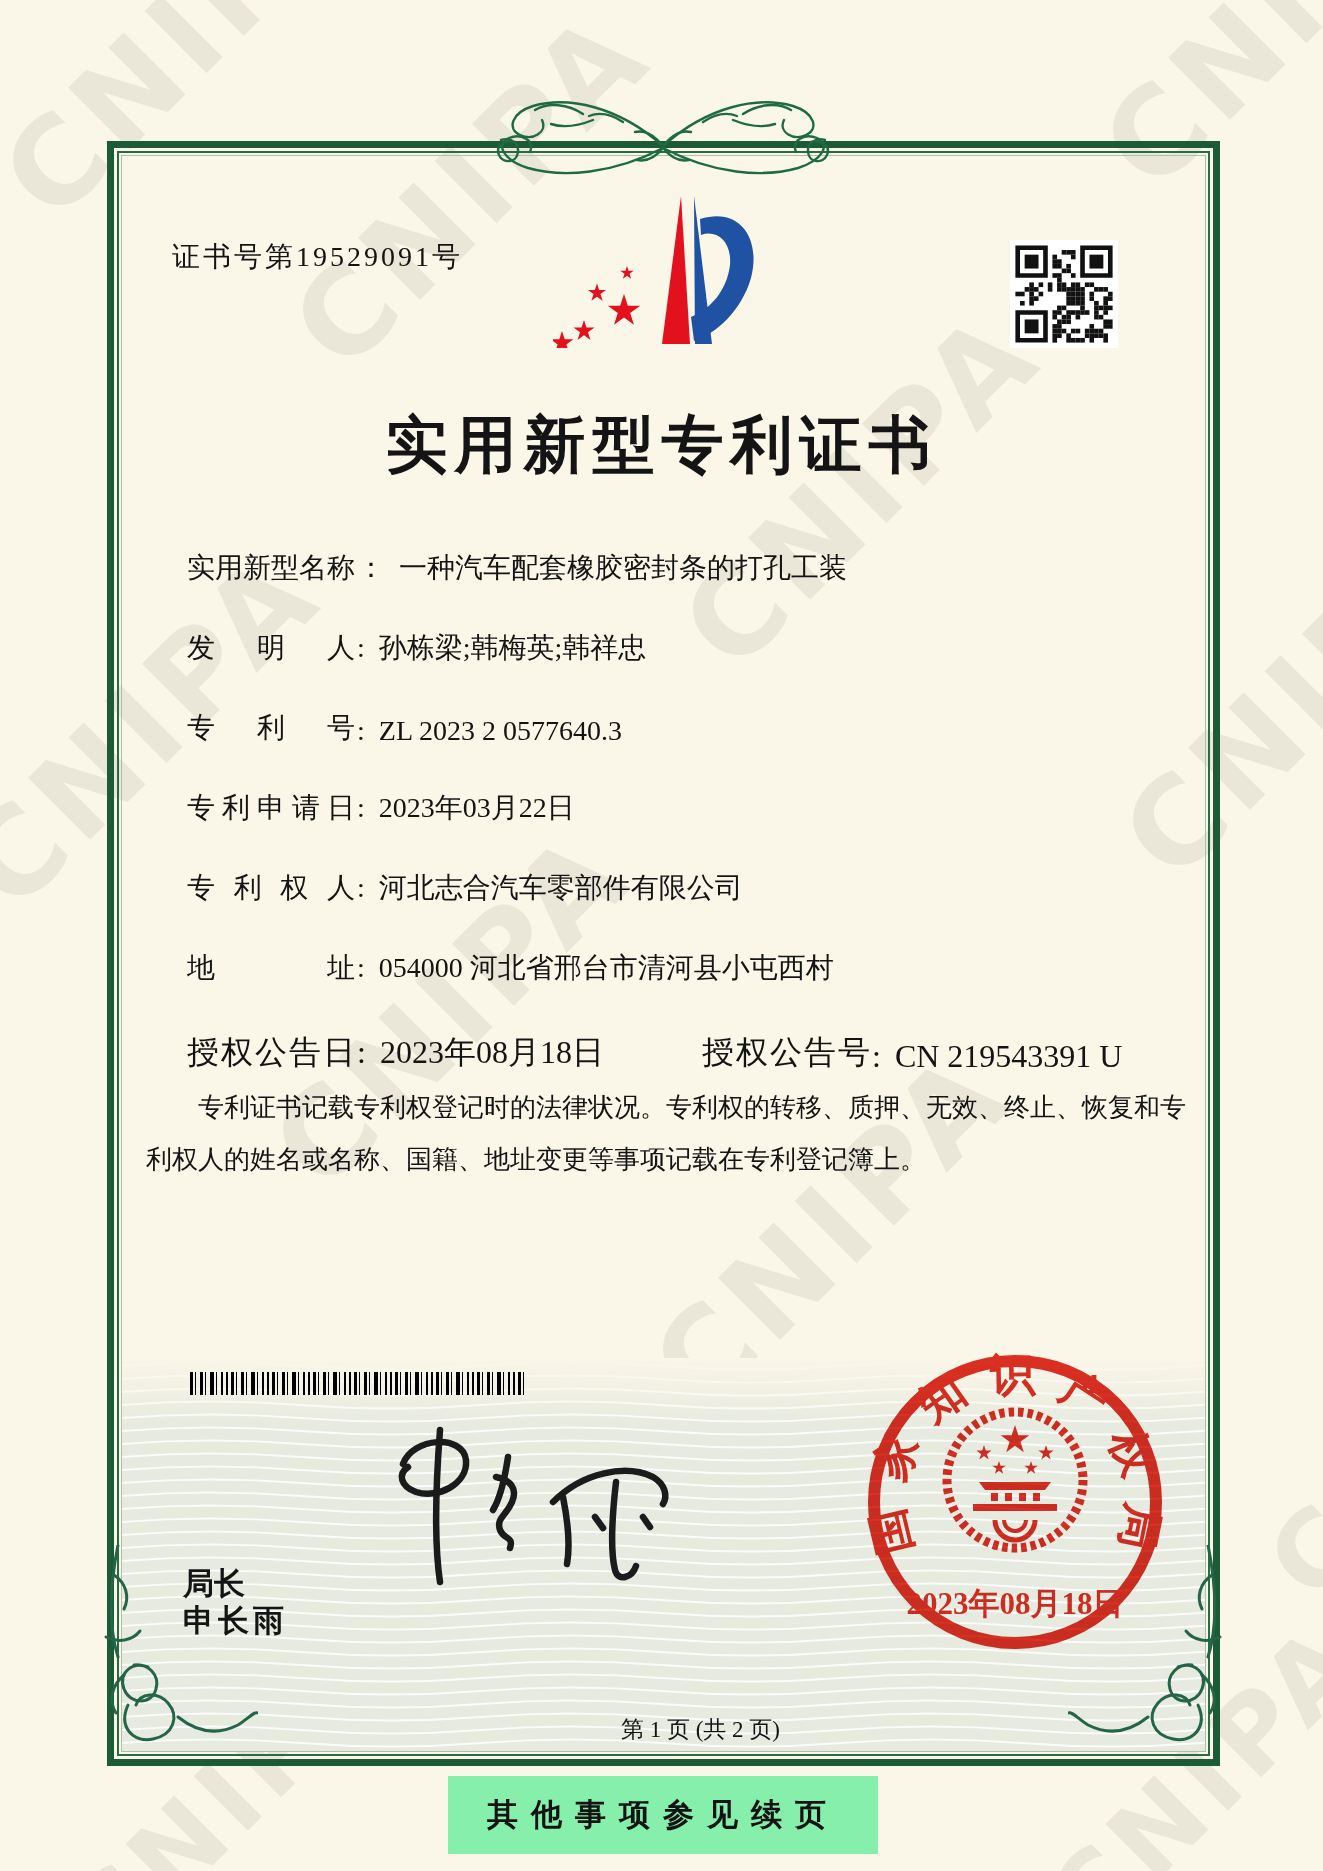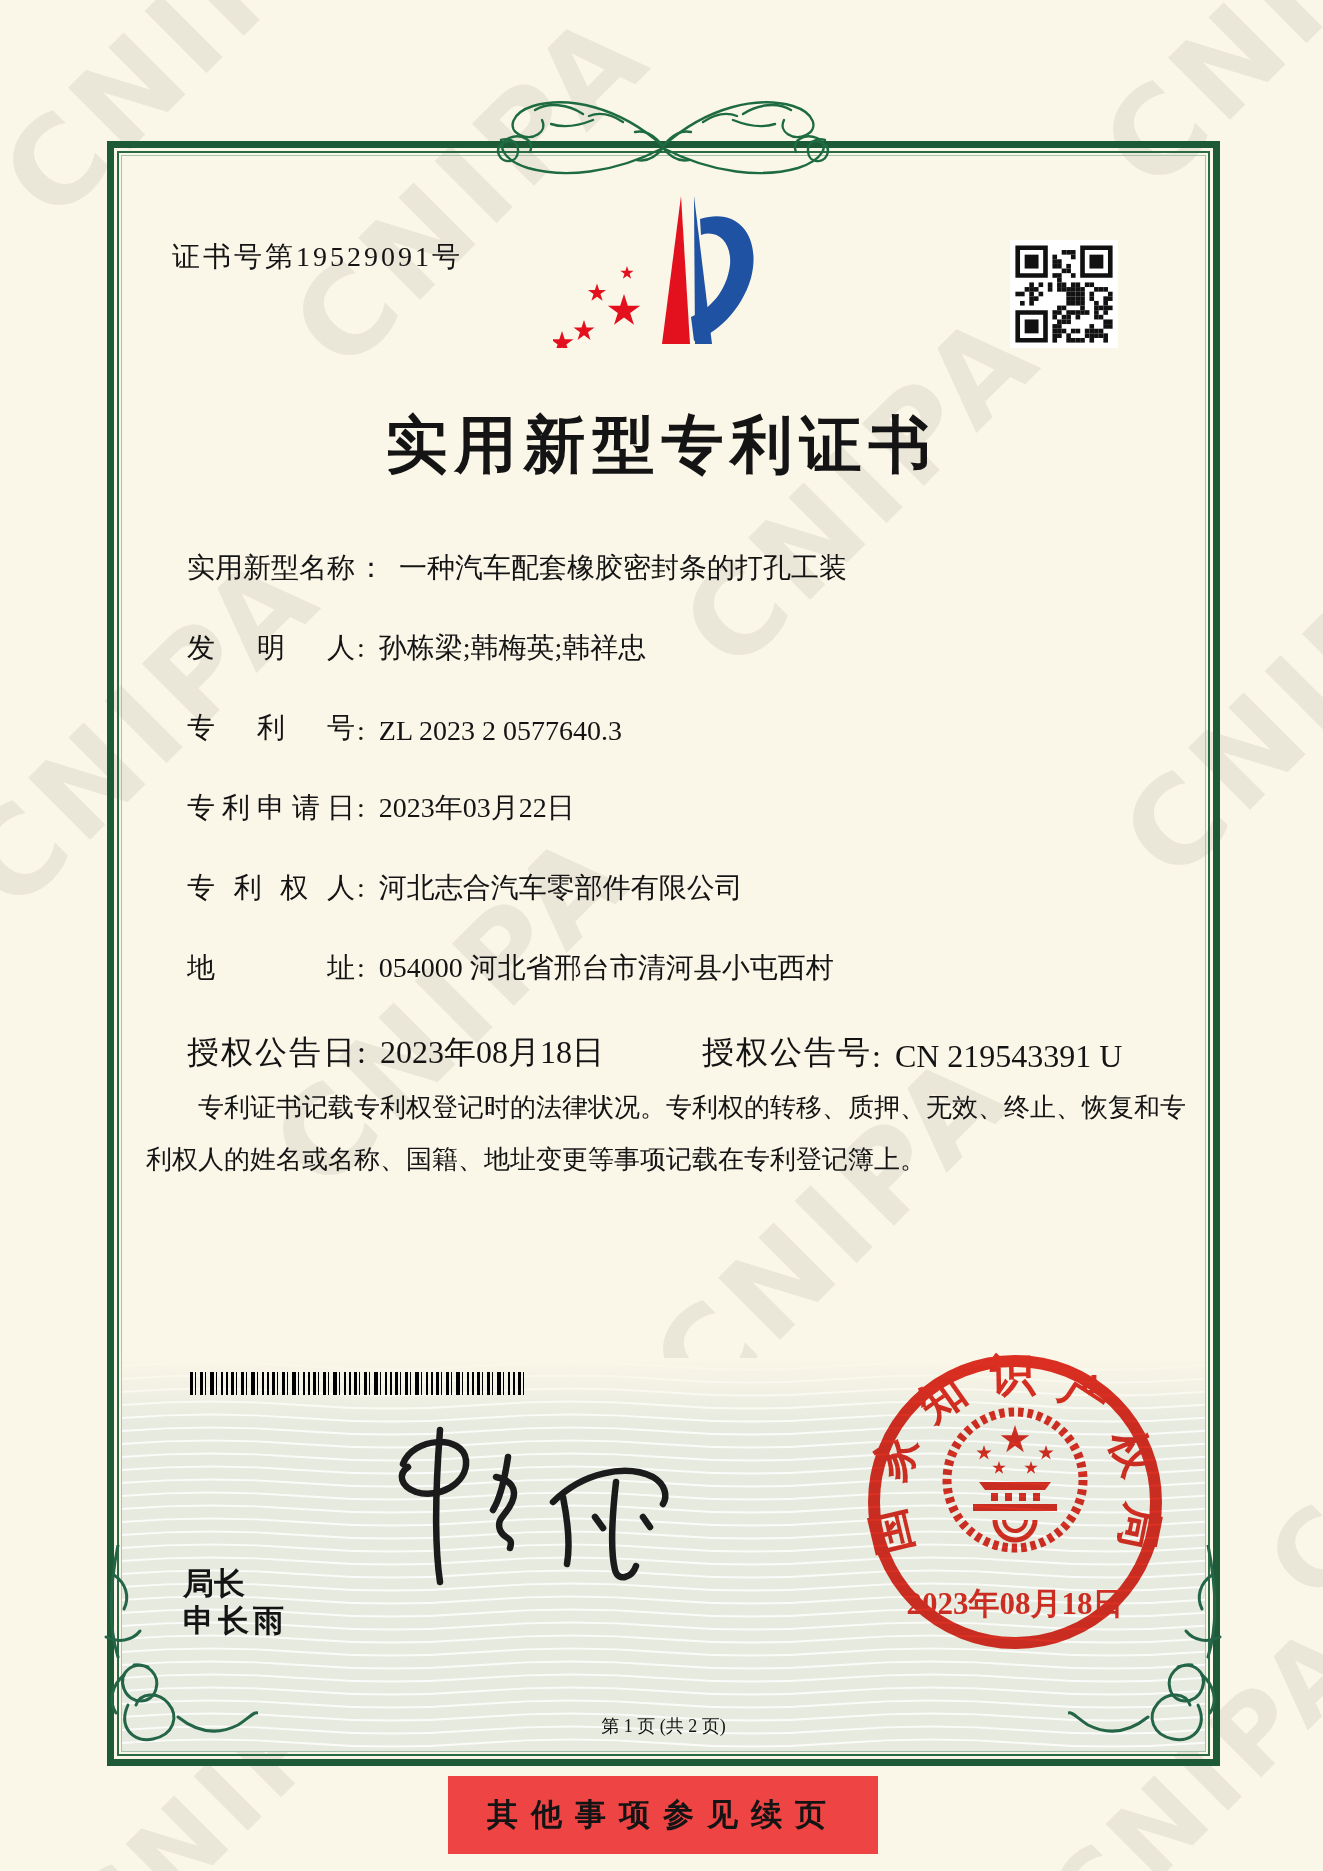--- a/index.html
+++ b/index.html
@@ -53,22 +53,22 @@
   
   .director-label{position:absolute;left:183px;top:1536px;z-index:4;font-size:31px;font-weight:700;
     font-family:"Liberation Sans","DejaVu Sans",sans-serif;margin-top:27px;}
   .director-name{position:absolute;left:183px;top:1600px;z-index:4;font-size:31px;font-weight:700;
     font-family:"Liberation Sans","DejaVu Sans",sans-serif;letter-spacing:4px;}
   .signature{position:absolute;left:358px;top:1422px;width:330px;height:168px;z-index:4;}
   
   .seal{position:absolute;left:865px;top:1352px;width:300px;height:300px;z-index:5;
     mix-blend-mode:multiply;opacity:.95;}
   
-  .page-info{position:absolute;left:107px;top:1714px;width:1113px;text-align:center;z-index:4;font-size:18px;}
-  .note-box{position:absolute;left:448px;top:1776px;width:430px;height:78px;z-index:4;background:#ef4444;
+  .page-info{position:absolute;left:107px;top:1714px;width:1113px;text-align:center;z-index:4;font-size:23px;padding-left:37px;}
+  .note-box{position:absolute;left:448px;top:1776px;width:430px;height:78px;z-index:4;background:#86efac;
     display:flex;align-items:center;justify-content:center;}
   .note-text{font-size:31px;font-weight:600;letter-spacing:13px;white-space:nowrap;}
 </style>
 </head>
 <body>
 
 <div class="wm" style="left:-40px;top:-30px">CNIPA</div>
 <div class="wm" style="left:250px;top:120px">CNIPA</div>
 <div class="wm" style="left:1060px;top:-60px">CNIPA</div>
 <div class="wm" style="left:640px;top:420px">CNIPA</div>

